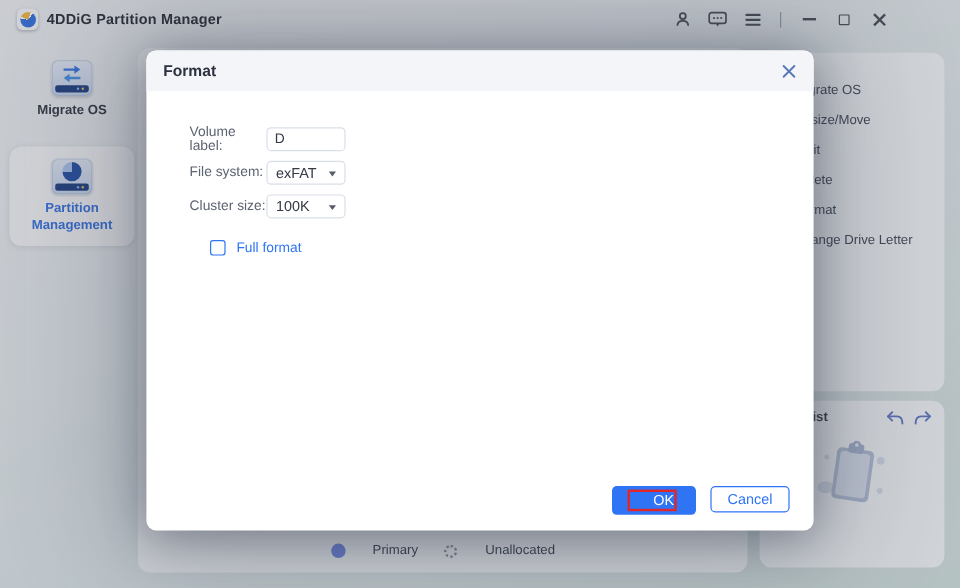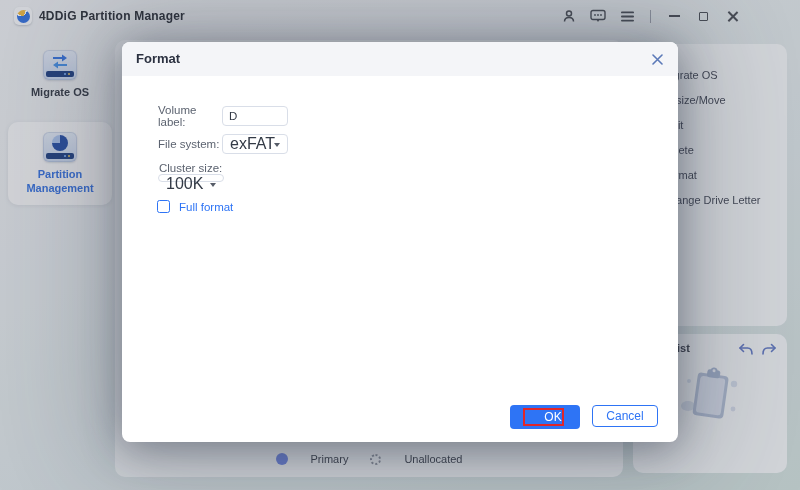--- a/index.html
+++ b/index.html
@@ -87,25 +87,25 @@
     display: flex; align-items: center; justify-content: center; cursor: pointer; }
 
   .form-row { position: absolute; left: 36px; height: 20px; display: flex; align-items: center; }
   .form-label { width: 64px; font-size: 11.5px; color: #5c6370; }
   .txt-input { width: 66px; height: 20px; border: 1px solid #d9dee8; border-radius: 4px;
     padding: 0 6px; font-size: 11.5px; color: #333a46; background: #fff; outline: none;
     font-family: "Liberation Sans", sans-serif; }
   .select { position: relative; width: 66px; height: 20px; border: 1px solid #d9dee8;
     border-radius: 4px; background: #fff; cursor: pointer; }
   .select-value { position: absolute; left: 7px; top: 0; height: 18px; line-height: 18px;
-    font-size: 16px; color: #333a46; }
+    font-size: 12px; color: #333a46; }
   .caret { position: absolute; right: 7px; top: 7.5px; width: 0; height: 0;
     border-left: 3.5px solid transparent; border-right: 3.5px solid transparent; border-top: 4.5px solid #565c68; }
 
-  .chk-row { position: absolute; left: 35px; top: 158px; display: flex; align-items: flex-end; gap: 9px; cursor: pointer; }
+  .chk-row { position: absolute; left: 53px; top: 158px; display: flex; align-items: flex-end; gap: 9px; cursor: pointer; }
   .chk-box { width: 13px; height: 13px; border: 1.5px solid #2e74f5; border-radius: 2.5px; background: #fff; }
   .chk-label { font-size: 11.5px; color: #2e74f5; }
 
   .btn-ok { position: absolute; left: 388px; top: 363px; width: 70px; height: 24px;
     background: #2e74f5; border: none; border-radius: 4px; color: #ffffff;
     font-size: 12px; font-family: "Liberation Sans", sans-serif; cursor: pointer; padding-left: 16px; }
   .btn-cancel { position: absolute; left: 470px; top: 363px; width: 66px; height: 22px;
     background: #ffffff; border: 1.5px solid #2e74f5; border-radius: 4px; color: #2e74f5;
     font-size: 12px; font-family: "Liberation Sans", sans-serif; cursor: pointer; }
   .annotation { position: absolute; left: 401px; top: 366px; width: 41px; height: 18px;
@@ -254,21 +254,21 @@
   </div>
 
   <div class="form-row" style="top:92px;">
     <div class="form-label">File system:</div>
     <div class="select">
       <span class="select-value">exFAT</span>
       <span class="caret"></span>
     </div>
   </div>
 
-  <div class="form-row" style="top:120px;flex-direction:column;">
+  <div class="form-row" style="top:120px;">
     <div class="form-label">Cluster size:</div>
     <div class="select">
       <span class="select-value">100K</span>
       <span class="caret"></span>
     </div>
   </div>
 
   <div class="chk-row">
     <div class="chk-box"></div>
     <span class="chk-label">Full format</span>

